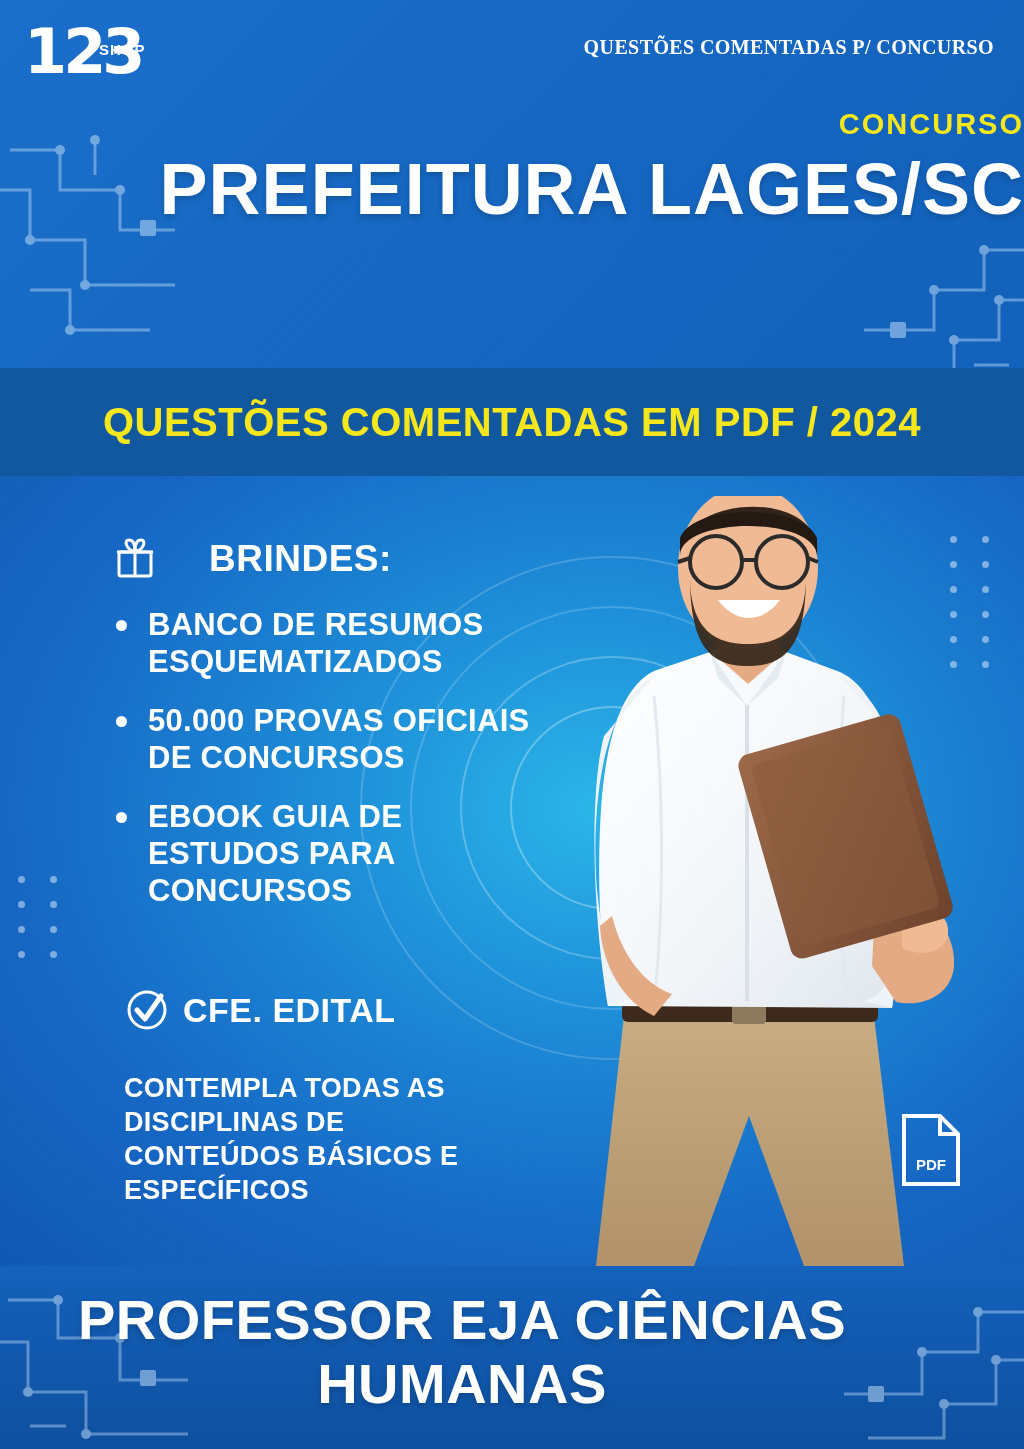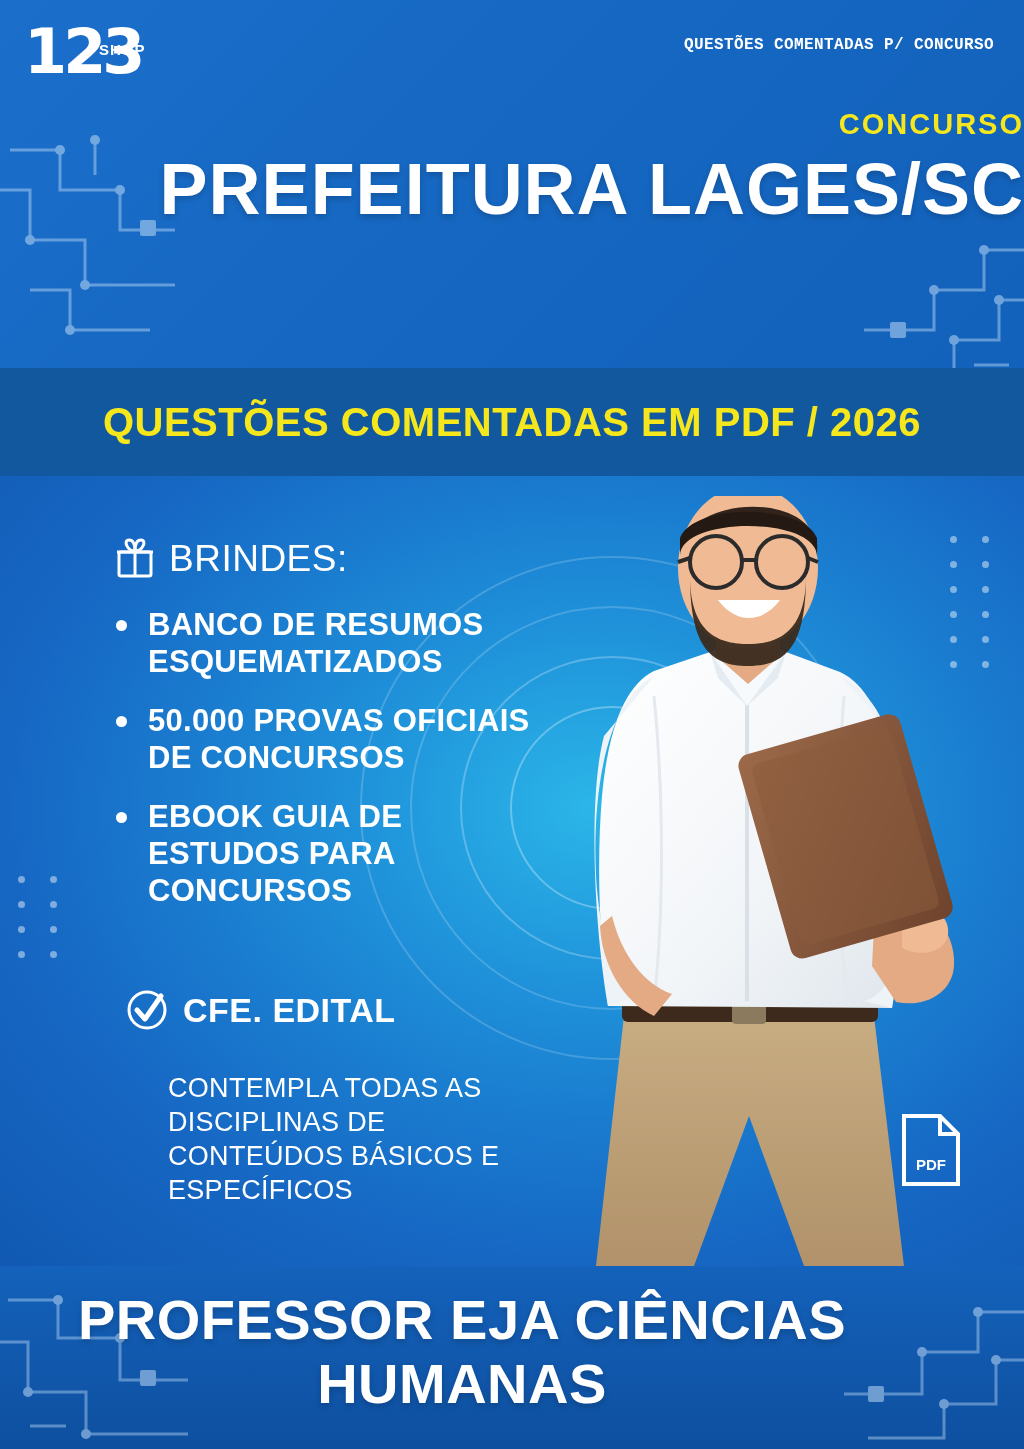--- a/index.html
+++ b/index.html
@@ -44,24 +44,24 @@
     letter-spacing: 1px;
     font-weight: bold;
     color: #ffffff;
     font-family: "Liberation Sans", sans-serif;
   }
   .top-right-label {
     position: absolute;
     top: 36px;
     right: 30px;
     color: #ffffff;
-    font-size: 16px;
+    font-size: 20px;
     font-weight: bold;
     letter-spacing: 0.4px;
-    font-family: Liberation Mono, monospace;
+    font-family: Liberation Serif, serif;
     text-transform: uppercase;
   }
   .concurso-kicker {
     position: absolute;
     top: 108px;
     left: 0;
     width: 1024px;
     text-align: right;
     color: #f6e71d;
     font-size: 29px;
@@ -151,23 +151,24 @@
     position: absolute;
     top: 62px;
     left: 115px;
     display: flex;
     align-items: center;
     gap: 14px;
   }
   .brindes-head .txt {
     color: #ffffff;
     font-size: 37px;
-    font-weight: normal;
+    font-weight: bold;
     letter-spacing: 0.5px;
     font-family: "Liberation Sans", sans-serif;
+    margin-left: 40px;
   }
   .bullets {
     position: absolute;
     top: 130px;
     left: 110px;
     width: 440px;
     margin: 0;
     padding: 0;
     list-style: none;
   }
@@ -208,25 +209,24 @@
     letter-spacing: 0.5px;
     font-family: "Liberation Sans", sans-serif;
   }
   .edital-body {
     position: absolute;
     top: 595px;
     left: 124px;
     width: 400px;
     color: #ffffff;
     font-size: 27px;
-    font-weight: normal;
+    font-weight: bold;
     line-height: 34px;
     letter-spacing: 0.3px;
     font-family: "Liberation Sans", sans-serif;
-    margin-left: 44px;
   }
 
   
   .person {
     position: absolute;
     right: 20px;
     bottom: 0;
     width: 500px;
     height: 770px;
   }
@@ -310,21 +310,21 @@
     </div>
 
     <div class="top-right-label">QUESTÕES COMENTADAS P/ CONCURSO</div>
 
     <div class="concurso-kicker">CONCURSO</div>
 
     <div class="main-title">PREFEITURA LAGES/SC</div>
   </div>
 
   <div class="subtitle-bar">
-    <span>QUESTÕES COMENTADAS EM PDF / 2026</span>
+    <span>QUESTÕES COMENTADAS EM PDF / 2024</span>
   </div>
 
   <div class="middle">
 
     <div class="rings">
       <div class="ring" style="left:60px;  top:60px;  width:500px; height:500px;"></div>
       <div class="ring" style="left:110px; top:110px; width:400px; height:400px;"></div>
       <div class="ring" style="left:160px; top:160px; width:300px; height:300px; border-color:rgba(255,255,255,0.25);"></div>
       <div class="ring" style="left:210px; top:210px; width:200px; height:200px; border-color:rgba(255,255,255,0.30);"></div>
     </div>

